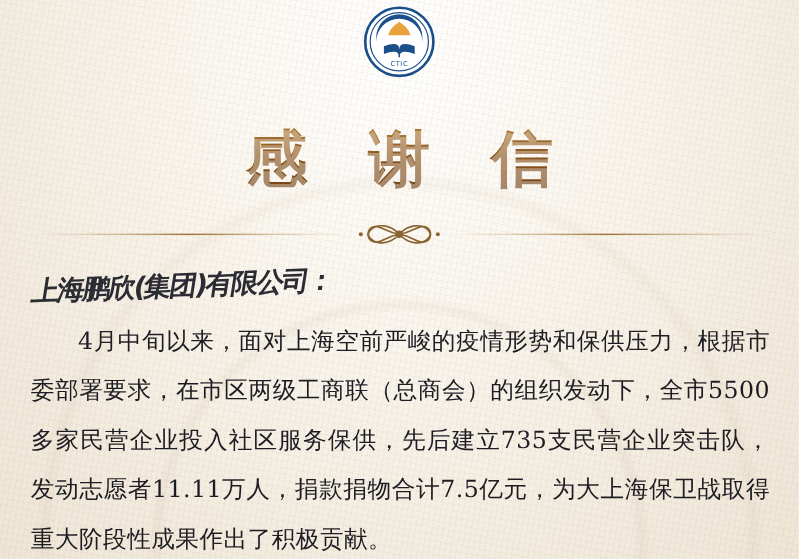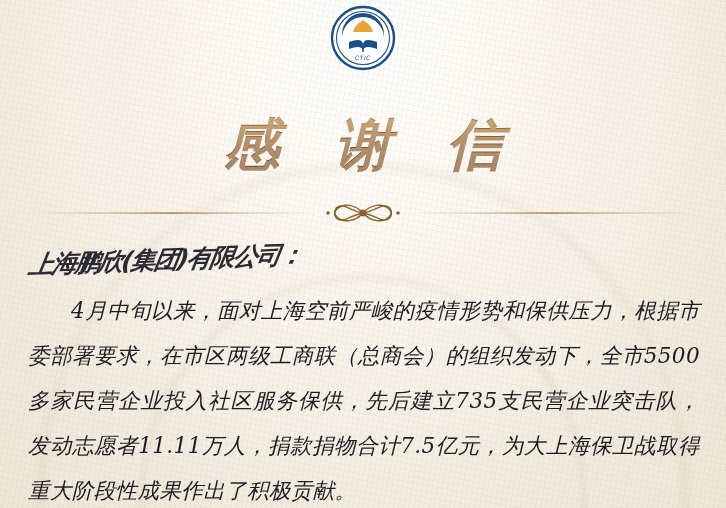--- a/index.html
+++ b/index.html
@@ -14,21 +14,20 @@
     background: #f2ece2;
   }
 
   .page {
     position: relative;
     width: 726px;
     height: 508px;
     background:
       radial-gradient(ellipse at 50% 8%, #ffffff 0%, #fbf8f2 30%, #f3ece0 70%, #eee5d6 100%);
     overflow: hidden;
-    font-style: italic;
   }
 
   
   .texture {
     position: absolute;
     inset: 0;
     background-image:
       repeating-linear-gradient(100deg, rgba(180,160,130,0.09) 0px, rgba(180,160,130,0.09) 1px, rgba(255,255,255,0) 1px, rgba(255,255,255,0) 5px),
       repeating-linear-gradient(10deg, rgba(170,150,120,0.07) 0px, rgba(170,150,120,0.07) 1px, rgba(255,255,255,0) 1px, rgba(255,255,255,0) 6px);
     pointer-events: none;

